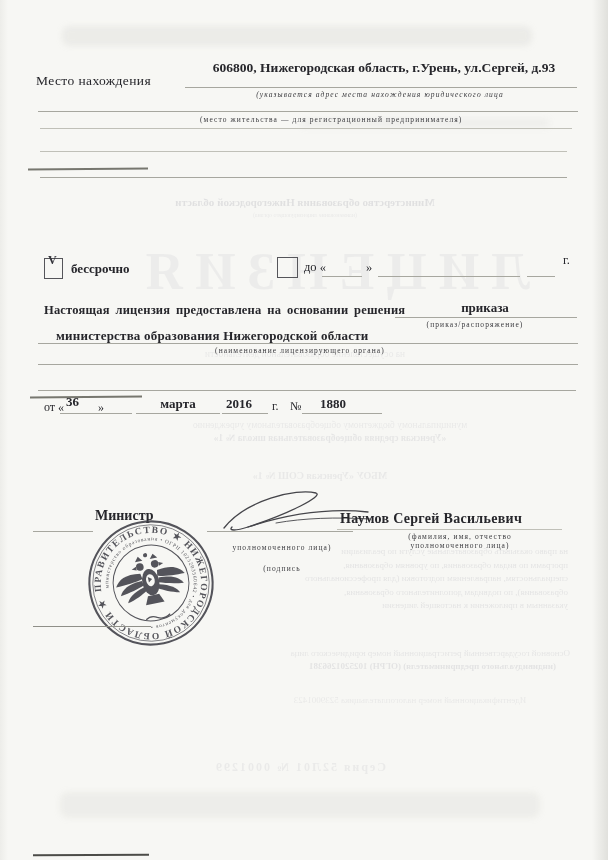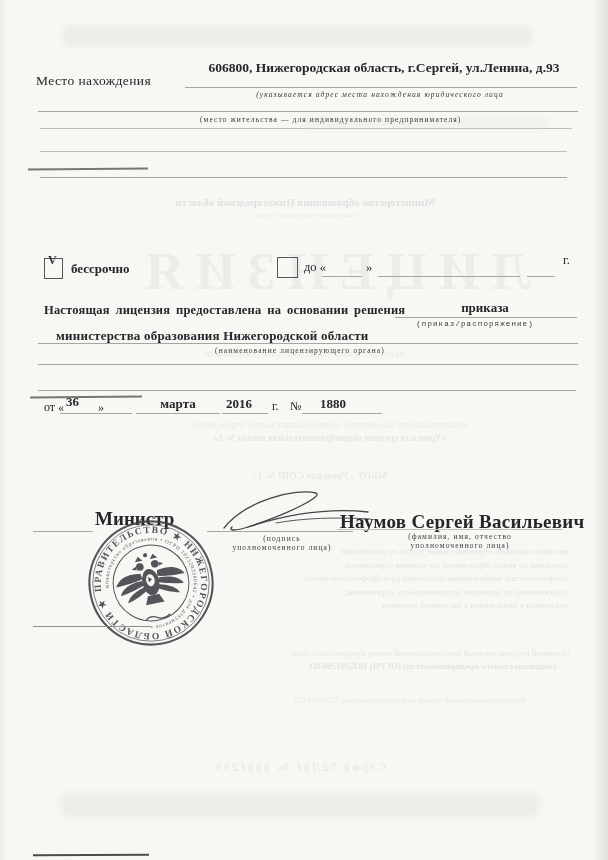--- a/index.html
+++ b/index.html
@@ -60,27 +60,27 @@
     <div>специальностям, направлениям подготовки (для профессионального</div>
     <div>образования), по подвидам дополнительного образования,</div>
     <div>указанным в приложении к настоящей лицензии</div>
   </div>
 
   <div class="ghost" style="left:295px;top:648px;width:275px;font-size:9px;opacity:.13;">Основной государственный регистрационный номер юридического лица</div>
   <div class="ghost" style="left:295px;top:661px;width:275px;font-size:9px;font-weight:bold;opacity:.14;">(индивидуального предпринимателя) (ОГРН)    1025201266381</div>
   <div class="ghost" style="left:280px;top:695px;width:260px;font-size:9px;opacity:.10;">Идентификационный номер налогоплательщика    5239001423</div>
   <div class="ghost" style="left:150px;top:760px;width:300px;font-size:12px;font-weight:bold;letter-spacing:2px;opacity:.09;">Серия 52Л01   № 0001299</div>
 
-  <div class="abs bold" style="left:190px;top:60px;width:388px;text-align:center;font-size:13.5px;white-space:nowrap;">606800, Нижегородская область, г.Сергей, ул.Ленина, д.93</div>
+  <div class="abs bold" style="left:190px;top:60px;width:388px;text-align:center;font-size:13.5px;white-space:nowrap;">606800, Нижегородская область, г.Урень, ул.Сергей, д.93</div>
   <div class="abs" style="left:36px;top:73px;font-size:13.5px;letter-spacing:.4px;">Место нахождения</div>
   <div class="line" style="left:185px;top:87px;width:392px;"></div>
   <div class="caption" style="left:200px;top:90px;width:360px;font-style:italic;">(указывается адрес места нахождения юридического лица</div>
 
   <div class="line" style="left:38px;top:111px;width:540px;"></div>
-  <div class="caption" style="left:60px;top:115px;width:480px;text-align:left;padding-left:140px;box-sizing:border-box;">(место жительства — для индивидуального предпринимателя)</div>
+  <div class="caption" style="left:60px;top:115px;width:480px;text-align:left;padding-left:140px;box-sizing:border-box;">(место жительства — для регистрационный предпринимателя)</div>
   <div class="line faint" style="left:40px;top:128px;width:532px;"></div>
   <div class="line faint" style="left:40px;top:151px;width:527px;"></div>
   <div class="line dark" style="left:28px;top:168px;width:120px;transform:rotate(-.5deg);"></div>
   <div class="line" style="left:40px;top:177px;width:527px;"></div>
 
 
   <div class="checkbox" style="left:44px;top:258px;">
     <span class="checkmark">V</span>
   </div>
   <div class="abs" style="left:71px;top:261px;font-size:13px;font-weight:bold;">бессрочно</div>
@@ -89,21 +89,21 @@
   <div class="abs" style="left:304px;top:260px;font-size:12.5px;">до «</div>
   <div class="line" style="left:322px;top:276px;width:40px;"></div>
   <div class="abs" style="left:366px;top:260px;font-size:12.5px;">»</div>
   <div class="line" style="left:378px;top:276px;width:142px;"></div>
   <div class="line" style="left:527px;top:276px;width:28px;"></div>
   <div class="abs" style="left:563px;top:253px;font-size:12.5px;">г.</div>
 
   <div class="abs bold" style="left:400px;top:300px;width:170px;text-align:center;font-size:13px;">приказа</div>
   <div class="abs bold body-text" style="left:44px;top:303px;">Настоящая лицензия предоставлена на основании решения</div>
   <div class="line" style="left:395px;top:317px;width:182px;"></div>
-  <div class="caption" style="left:400px;top:320px;width:150px;font-family:Liberation Mono, monospace;">(приказ/распоряжение)</div>
+  <div class="caption" style="left:400px;top:320px;width:150px;">(приказ/распоряжение)</div>
 
   <div class="abs bold" style="left:56px;top:328px;width:480px;font-size:13px;letter-spacing:.2px;">министерства образования Нижегородской области</div>
   <div class="line" style="left:38px;top:343px;width:540px;"></div>
   <div class="caption" style="left:100px;top:346px;width:400px;">(наименование лицензирующего органа)</div>
   <div class="line" style="left:38px;top:364px;width:540px;"></div>
 
   <div class="line" style="left:38px;top:390px;width:538px;"></div>
   <div class="line dark" style="left:30px;top:396px;width:112px;transform:rotate(-.4deg);"></div>
 
   <div class="abs" style="left:44px;top:400px;font-size:12px;">от «</div>
@@ -113,35 +113,35 @@
   <div class="abs bold" style="left:226px;top:396px;font-size:13px;">2016</div>
   <div class="abs" style="left:272px;top:399px;font-size:12px;">г.</div>
   <div class="abs" style="left:290px;top:399px;font-size:12px;">№</div>
   <div class="abs bold" style="left:320px;top:396px;font-size:13px;">1880</div>
   <div class="line" style="left:60px;top:413px;width:72px;"></div>
   <div class="line" style="left:136px;top:413px;width:84px;"></div>
   <div class="line" style="left:222px;top:413px;width:46px;"></div>
   <div class="line" style="left:302px;top:413px;width:80px;"></div>
 
 
-  <div class="abs bold" style="left:95px;top:508px;font-size:19px;">Министр</div>
+  <div class="abs bold" style="left:95px;top:508px;font-size:14px;">Министр</div>
   <div class="line" style="left:33px;top:531px;width:60px;"></div>
 
   <svg class="sig-svg" viewBox="0 0 158 52">
     <g fill="none" stroke="#45454a" stroke-width="1.3" stroke-linecap="round">
       <path d="M6,42 C28,14 78,2 98,7 C106,10 70,28 30,41 C18,45 10,45 14,41"></path>
       <path d="M30,41 C70,28 112,22 150,26"></path>
       <path d="M58,37 C86,32 118,31 152,33" stroke-width="0.9"></path>
     </g>
   </svg>
   <div class="line" style="left:207px;top:531px;width:146px;"></div>
-  <div class="caption" style="left:212px;top:534px;width:140px;">(подпись</div>
+  <div class="caption" style="left:212px;top:564px;width:140px;">(подпись</div>
   <div class="caption" style="left:212px;top:543px;width:140px;">уполномоченного лица)</div>
 
-  <div class="abs bold" style="left:340px;top:511px;font-size:19px;letter-spacing:.3px;white-space:nowrap;">Наумов Сергей Васильевич</div>
+  <div class="abs bold" style="left:340px;top:511px;font-size:14px;letter-spacing:.3px;white-space:nowrap;">Наумов Сергей Васильевич</div>
   <div class="line faint" style="left:337px;top:529px;width:225px;"></div>
   <div class="caption" style="left:360px;top:532px;width:200px;">(фамилия, имя, отчество</div>
   <div class="caption" style="left:360px;top:541px;width:200px;">уполномоченного лица)</div>
 
   <svg class="stamp" viewBox="0 0 150 150">
     <g transform="rotate(-12 75 75)" stroke="#3e3e46" fill="none">
       <circle cx="75" cy="75" r="65" stroke-width="2.2"></circle>
       <circle cx="75" cy="75" r="61.5" stroke-width="0.7"></circle>
       <circle cx="75" cy="75" r="40" stroke-width="1"></circle>
       <defs>

